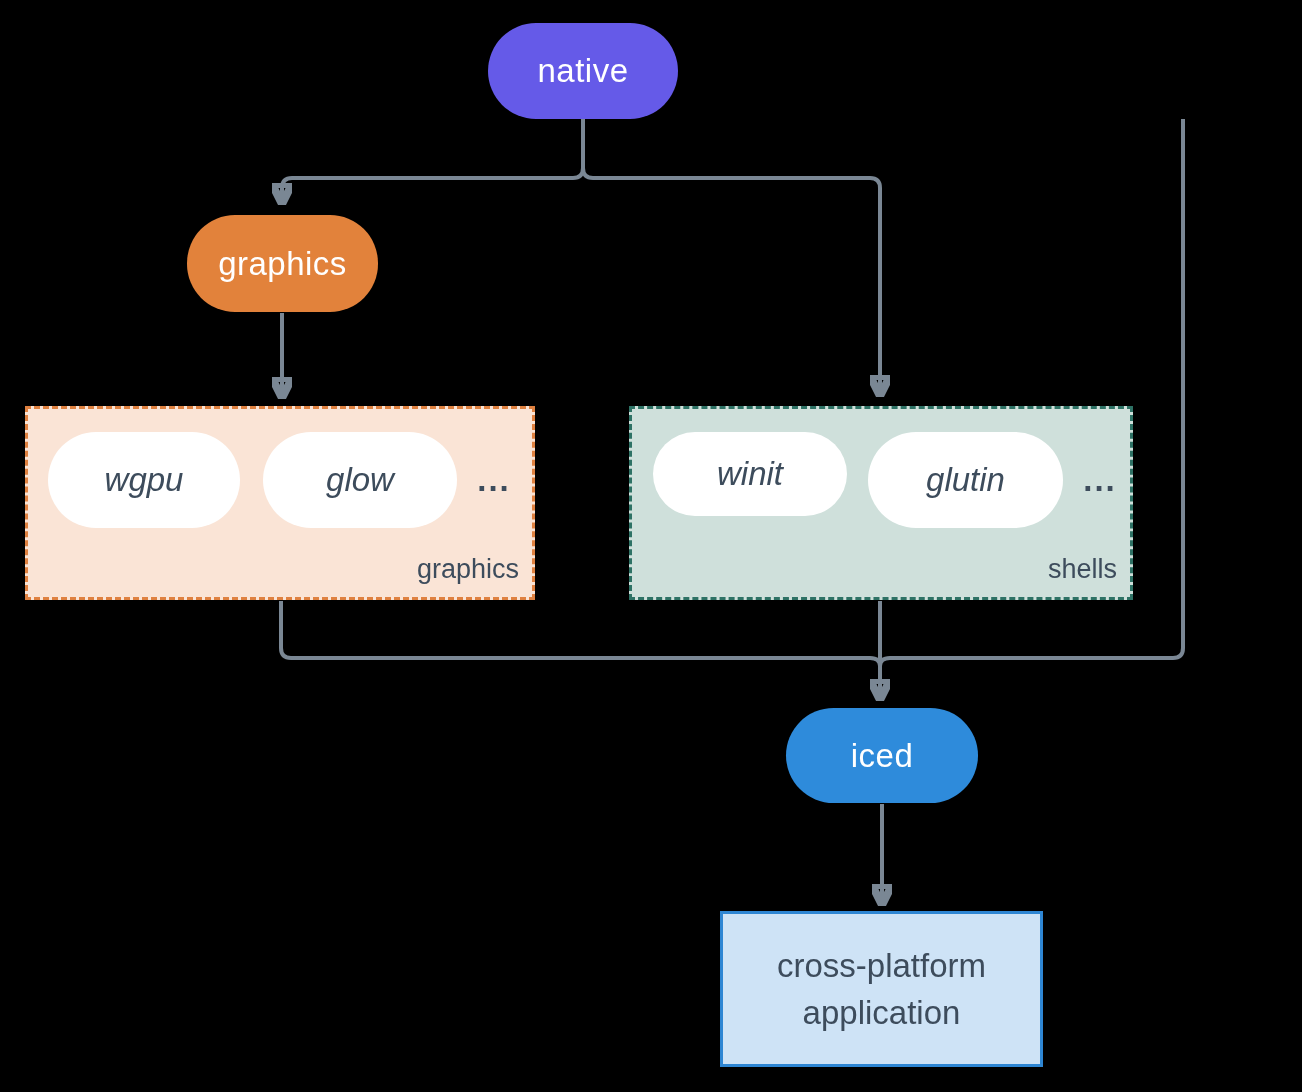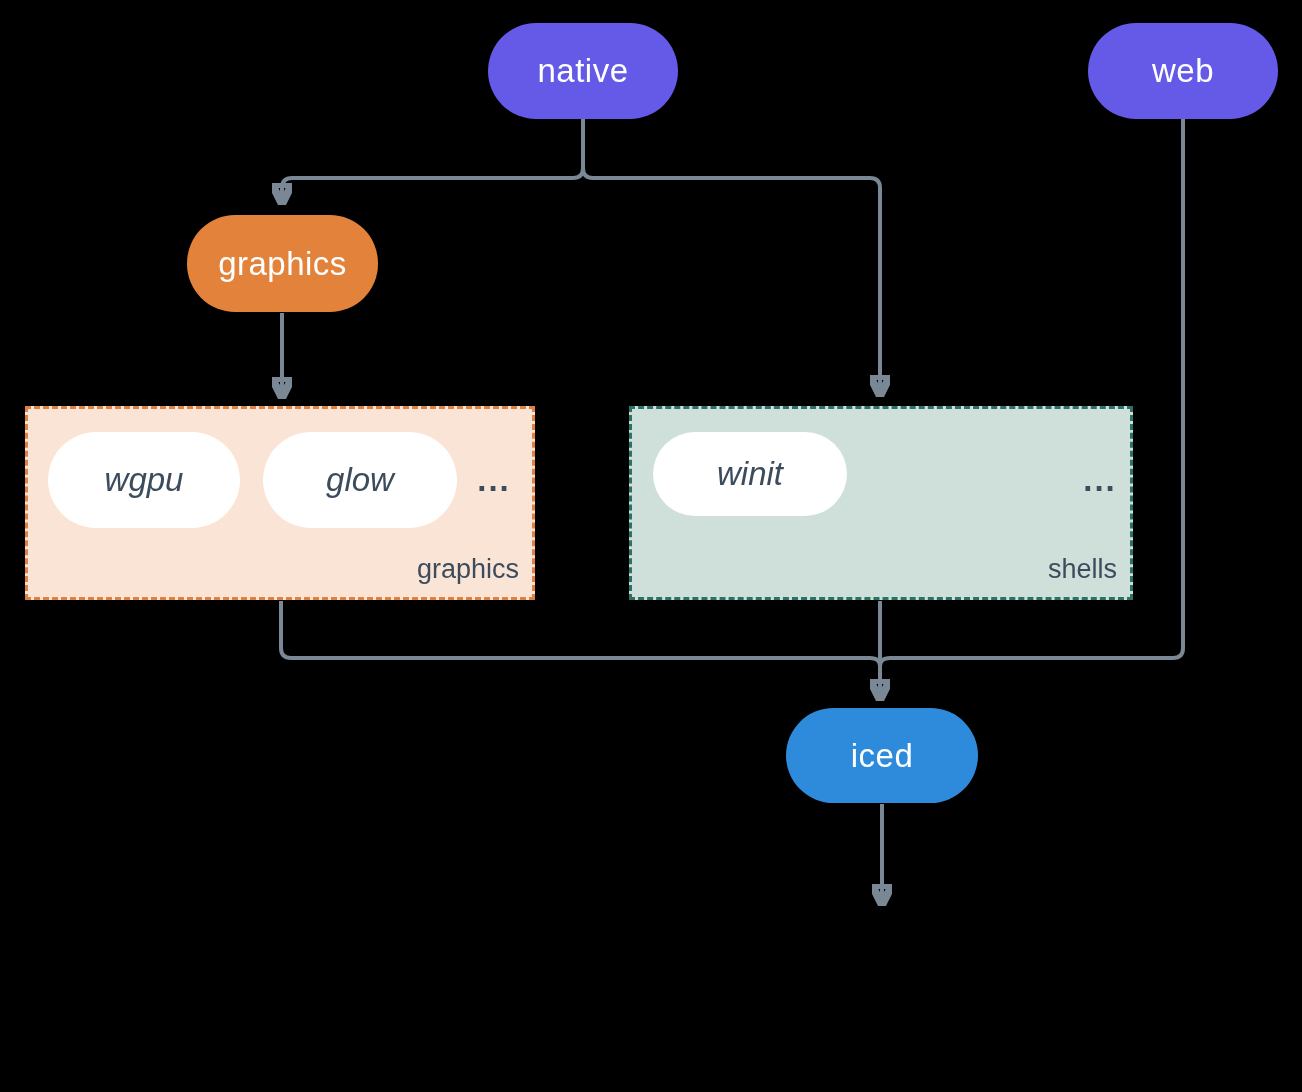--- a/index.html
+++ b/index.html
@@ -97,23 +97,20 @@
     <path d="M281,601 L281,648 Q281,658 291,658 L870,658 Q880,658 880,666"></path>
     <path d="M1183,119 L1183,648 Q1183,658 1173,658 L890,658 Q880,658 880,666"></path>
     <path d="M880,601 L880,694" marker-end="url(#arrow)"></path>
     <path d="M882,804 L882,899" marker-end="url(#arrow)"></path>
   </svg>
 
   <div class="node purple" style="left:488px;top:23px;width:190px;height:96px;">
     <span>native</span>
   </div>
 
-  <div class="node purple" style="left:1088px;top:23px;width:190px;height:96px;">
-    <span>web</span>
-  </div>
 
   <div class="node orange" style="left:187px;top:215px;width:191px;height:97px;">
     <span>graphics</span>
   </div>
 
   <div class="group renderers" style="left:25px;top:406px;width:510px;height:194px;">
     <span class="group-label">graphics</span>
   </div>
   <div class="pill" style="left:48px;top:432px;width:192px;height:96px;">
     <span>wgpu</span>
@@ -122,20 +119,27 @@
     <span>glow</span>
   </div>
   <div class="ellipsis" style="left:468px;top:432px;width:52px;height:96px;">...</div>
 
   <div class="group shells" style="left:629px;top:406px;width:504px;height:194px;">
     <span class="group-label">shells</span>
   </div>
   <div class="pill" style="left:653px;top:432px;width:194px;height:84px;">
     <span>winit</span>
   </div>
+  <div class="pill" style="left:868px;top:432px;width:195px;height:96px;">
+    <span>glutin</span>
+  </div>
   <div class="ellipsis" style="left:1074px;top:432px;width:52px;height:96px;">...</div>
 
   <div class="node blue" style="left:786px;top:708px;width:192px;height:95px;">
     <span>iced</span>
   </div>
 
+  <div class="app-box" style="left:720px;top:911px;width:323px;height:156px;">
+    <span>cross-platform</span>
+    <span>application</span>
+  </div>
 
 </div>
 
 </body></html>

